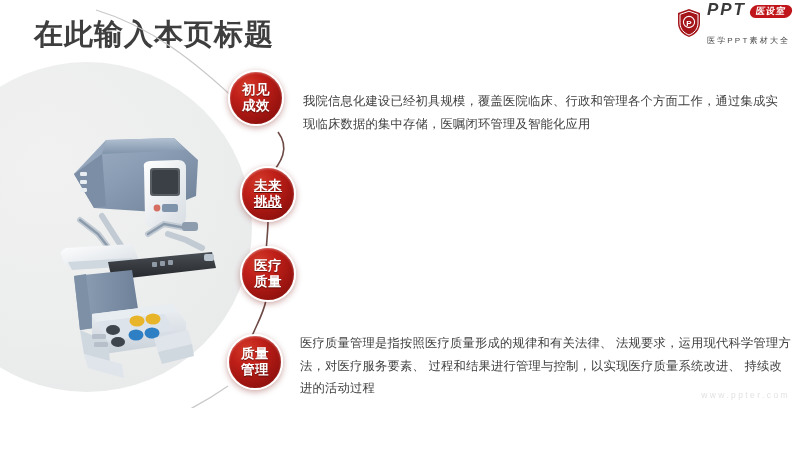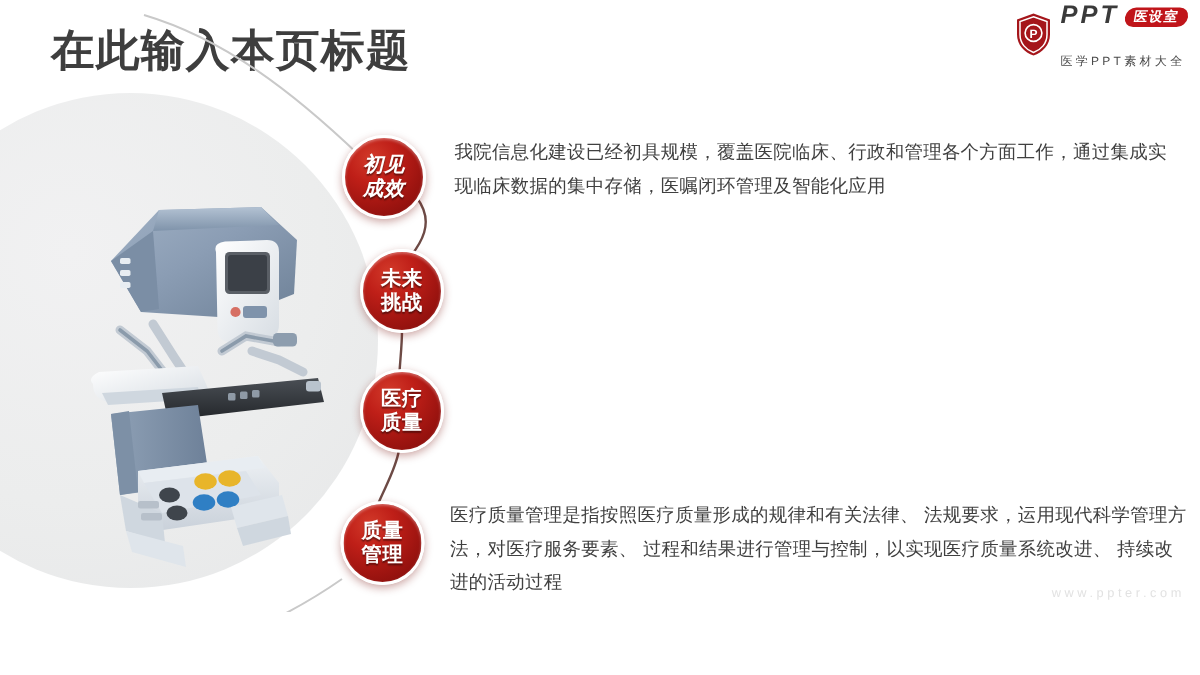--- a/index.html
+++ b/index.html
@@ -135,22 +135,22 @@
     color: #ffffff;
     font-size: 13.5px;
     font-weight: bold;
     line-height: 1.18;
     letter-spacing: 0.5px;
     text-shadow: 0 1px 1px rgba(0,0,0,0.45);
     box-sizing: border-box;
   }
   .badge span { display: block; }
 
-  .badge-1 { left: 228px; top: 90px; font-style: italic; }
-  .badge-2 { left: 240px; top: 166px; }
+  .badge-1 { left: 228px; top: 70px; }
+  .badge-2 { left: 240px; top: 166px; text-decoration: underline; }
   .badge-3 { left: 240px; top: 246px; }
   .badge-4 { left: 227px; top: 334px; }
 
   
   .para {
     position: absolute;
     color: #404040;
     font-size: 12.3px;
     line-height: 1.85;
     letter-spacing: 0.2px;

